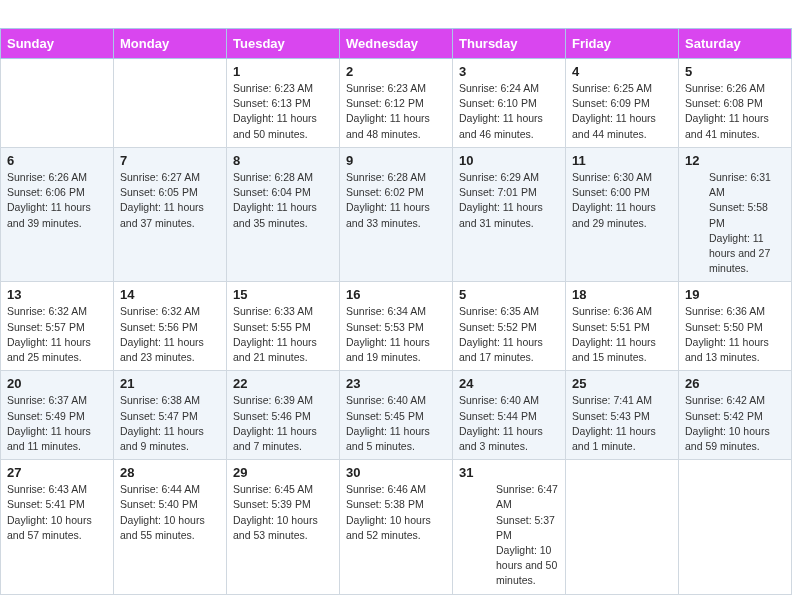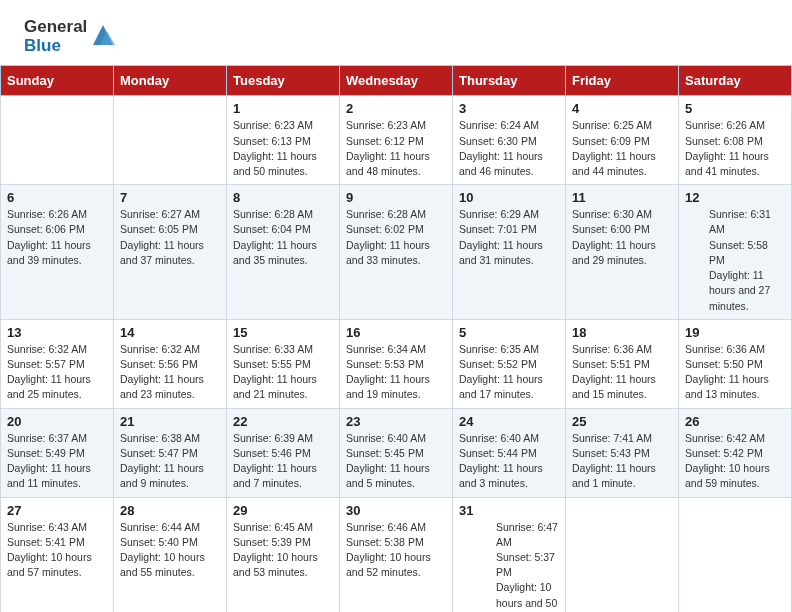--- a/index.html
+++ b/index.html
@@ -78,21 +78,21 @@
       min-height: 90px;
       background: #fff;
     }
     .calendar tr:nth-child(even) td {
       background: #f0f5fa;
     }
     .calendar tr:nth-child(odd) td {
       background: #fff;
     }
     
-    .calendar thead tr th { background: #b91c1c; }
+    .calendar thead tr th { background: #d946ef; }
     .day-number {
       font-weight: bold;
       font-size: 13px;
       color: #222;
       display: block;
       margin-bottom: 2px;
     }
     .day-info {
       font-size: 10.5px;
       color: #333;
@@ -105,30 +105,20 @@
     .row-1 td { background: #fff; }
     .row-2 td { background: #eaf1f8; }
     .row-3 td { background: #fff; }
     .row-4 td { background: #eaf1f8; }
     .row-5 td { background: #fff; }
   </style>
 </head>
 <body>
 
 <div class="header">
-  <div class="logo">
-    <div class="logo-text">
-      <span class="logo-general">General</span>
-      <span class="logo-blue">Blue</span>
-    </div>
-    <svg class="logo-icon" viewBox="0 0 28 28" xmlns="http://www.w3.org/2000/svg">
-      <polygon points="4,24 14,4 24,24" fill="#1a6faf" opacity="0.85"></polygon>
-      <polygon points="10,24 18,10 26,24" fill="#4a9fd4" opacity="0.7"></polygon>
-    </svg>
-  </div>
 </div>
 
 <table class="calendar">
   <thead>
     <tr>
 
     <th>Sunday</th>
         <th>Monday</th>
         <th>Tuesday</th>
         <th>Wednesday</th>
@@ -149,21 +139,21 @@
         </td>
         <td>
           <span class="day-number">2</span>
           <div class="day-info" style="white-space: pre-line;">Sunrise: 6:23 AM
 Sunset: 6:12 PM
 Daylight: 11 hours and 48 minutes.</div>
         </td>
         <td>
           <span class="day-number">3</span>
           <div class="day-info" style="white-space: pre-line;">Sunrise: 6:24 AM
-Sunset: 6:30 PM
+Sunset: 6:10 PM
 Daylight: 11 hours and 46 minutes.</div>
         </td>
         <td>
           <span class="day-number">4</span>
           <div class="day-info" style="white-space: pre-line;">Sunrise: 6:25 AM
 Sunset: 6:09 PM
 Daylight: 11 hours and 44 minutes.</div>
         </td>
         <td>
           <span class="day-number">5</span>

